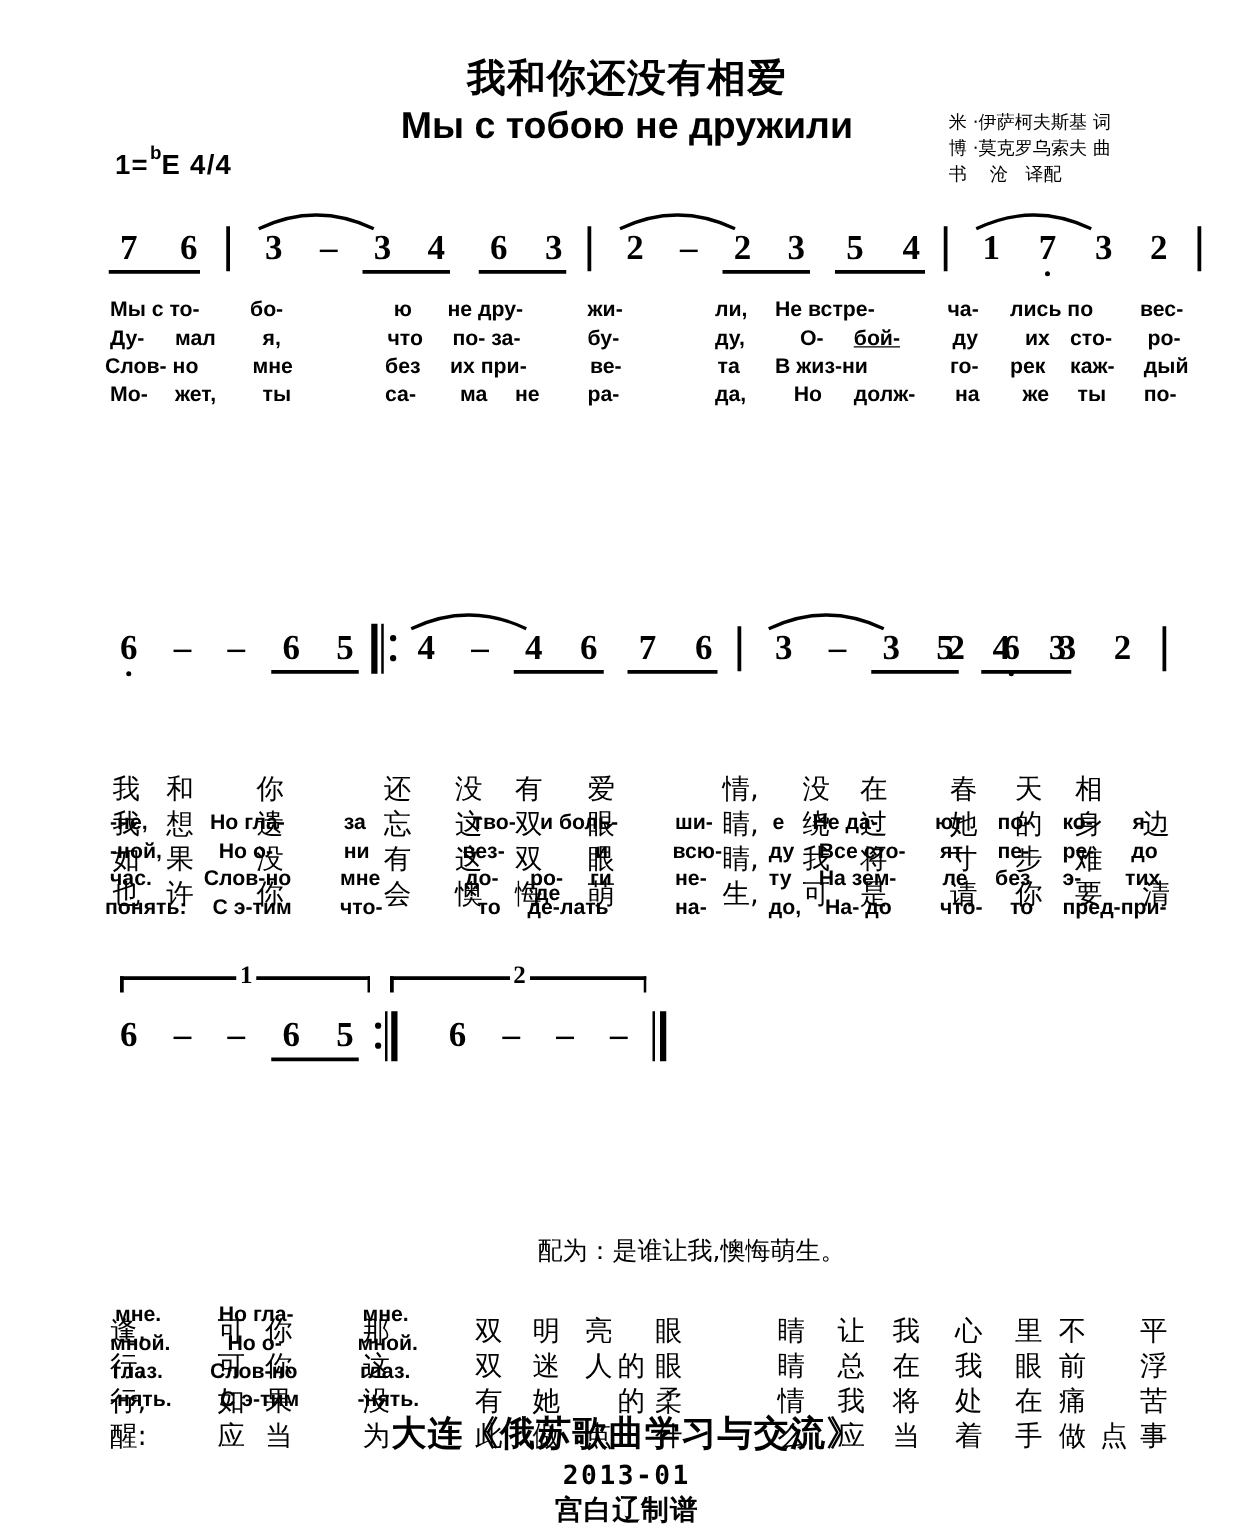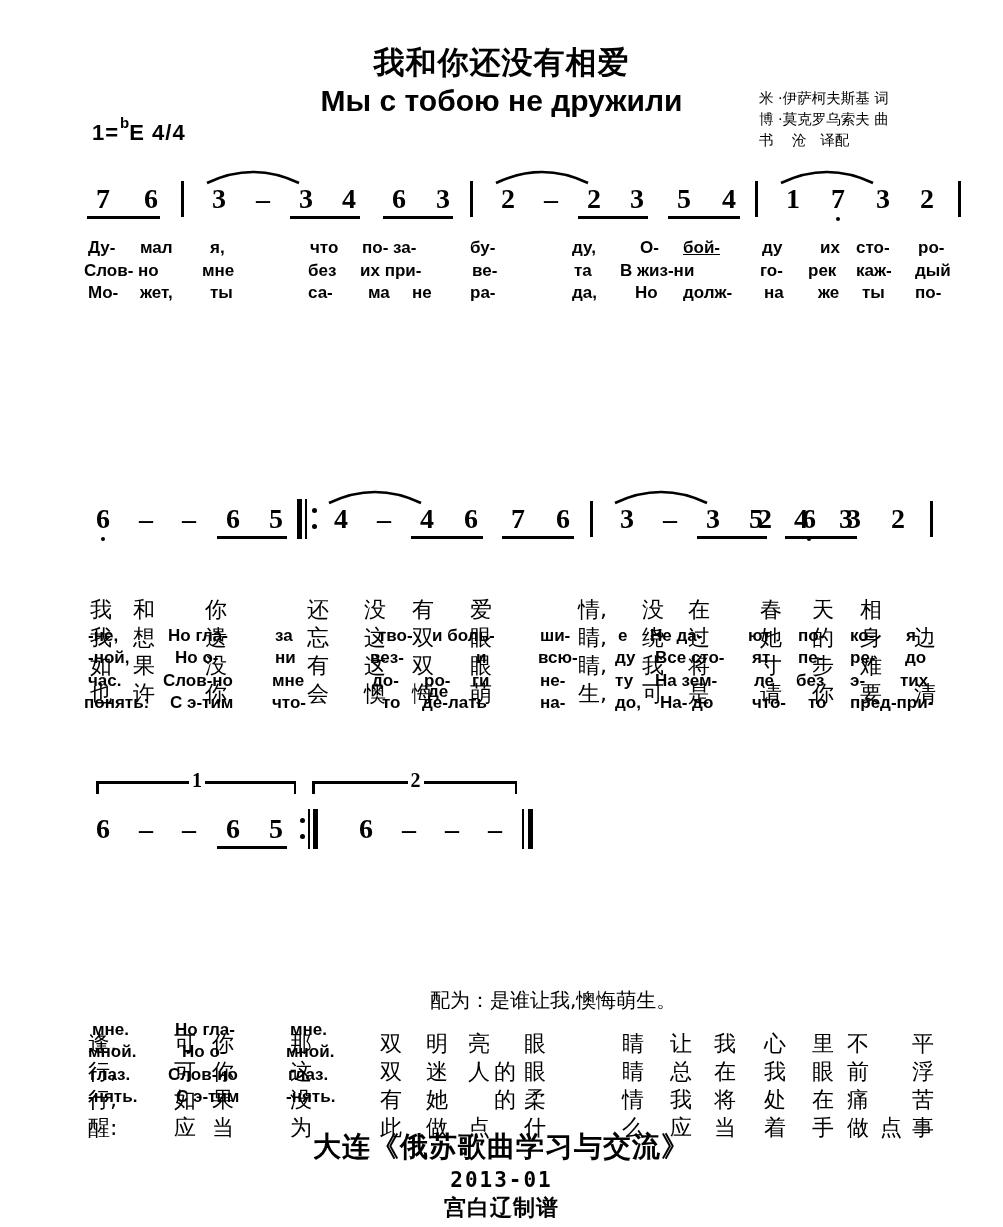--- a/index.html
+++ b/index.html
@@ -256,20 +256,32 @@
         <div class="volta" style="left: 312px; width: 205px; top: -24px;">
           <span class="ln"></span>
           <span class="lf"></span>
           <span class="rt"></span>
           <span class="num">2</span>
         </div>
       </div>
     </div>
     <div class="stave ru-block" style="top: 238px;">
       <div class="ru-row">
+        <span class="ru-syl" style="left: 88px;">Мы с то-</span>
+        <span class="ru-syl" style="left: 200px;">бо-</span>
+        <span class="ru-syl" style="left: 315px;">ю</span>
+        <span class="ru-syl" style="left: 358px;">не дру-</span>
+        <span class="ru-syl" style="left: 470px;">жи-</span>
+        <span class="ru-syl" style="left: 572px;">ли,</span>
+        <span class="ru-syl" style="left: 620px;">Не встре-</span>
+        <span class="ru-syl" style="left: 758px;">ча-</span>
+        <span class="ru-syl" style="left: 808px;">лись по</span>
+        <span class="ru-syl" style="left: 912px;">вес-</span>
+      </div>
+      <div class="ru-row">
         <span class="ru-syl" style="left: 88px;">Ду-</span>
         <span class="ru-syl" style="left: 140px; text-align: center;">мал</span>
         <span class="ru-syl" style="left: 210px;">я,</span>
         <span class="ru-syl" style="left: 310px;">что</span>
         <span class="ru-syl" style="left: 362px;">по- за-</span>
         <span class="ru-syl" style="left: 470px;">бу-</span>
         <span class="ru-syl" style="left: 572px;">ду,</span>
         <span class="ru-syl" style="left: 640px;">О-</span>
         <span class="ru-syl" style="left: 683px; text-decoration: underline;">бой-</span>
         <span class="ru-syl" style="left: 762px;">ду</span>

